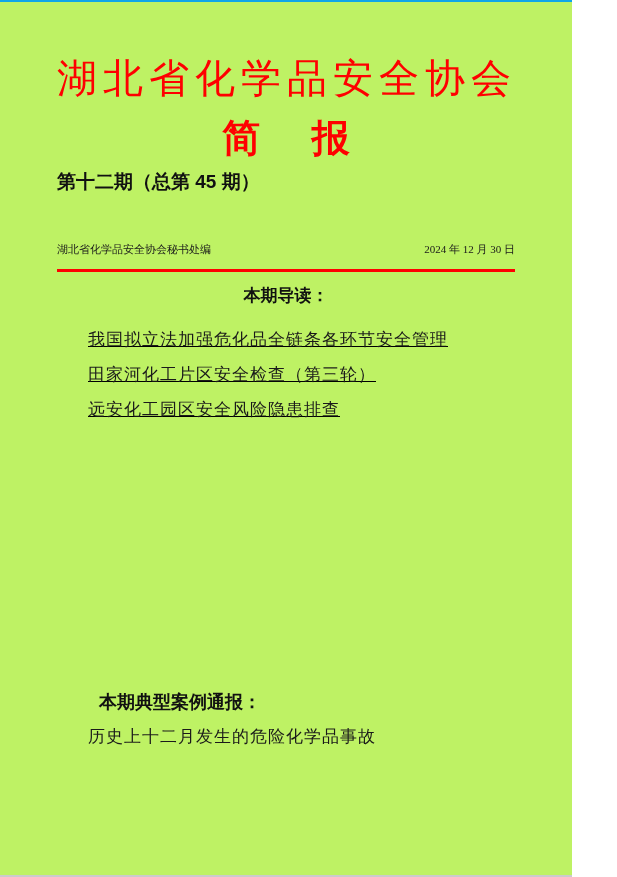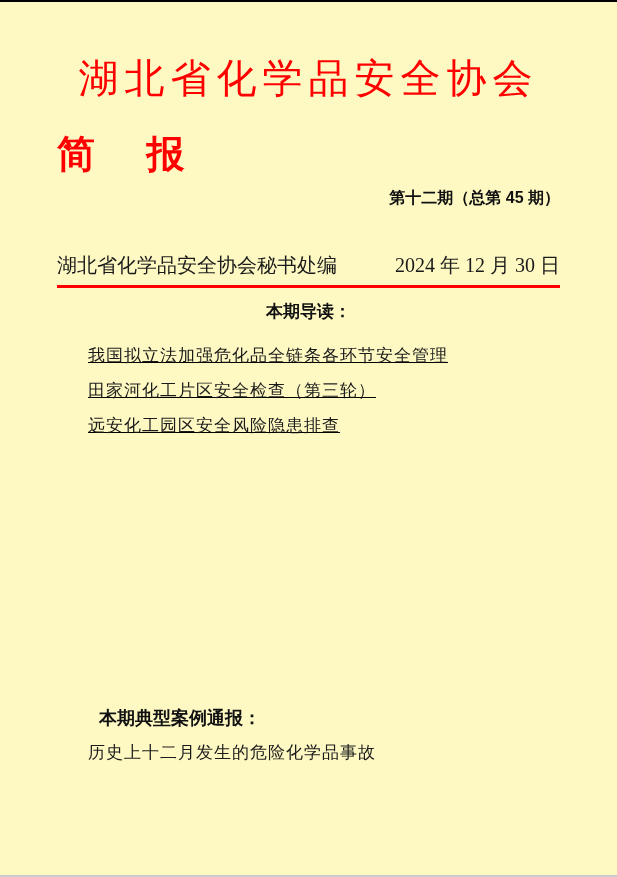--- a/index.html
+++ b/index.html
@@ -6,66 +6,66 @@
     --accent-red: #ff0000;
   }
   * { box-sizing: border-box; }
   html, body {
     margin: 0;
     padding: 0;
     background: #ffffff;
   }
   .page {
     position: relative;
-    width: 617px;
+    width: 572px;
     height: 877px;
-    background: #fef9c3;
-    border-top: 2px solid #000000;
+    background: #bef264;
+    border-top: 2px solid #0ea5e9;
     overflow: hidden;
     font-family: "Liberation Serif", serif;
     color: #000000;
   }
   .content {
     padding: 0 57px;
   }
   .org-title {
     margin-top: 53px;
     text-align: center;
     color: var(--accent-red);
     font-size: 40px;
     line-height: 48px;
     letter-spacing: 6px;
     font-weight: 400;
     white-space: nowrap;
   }
   .bulletin-title {
-    margin-top: 28px;
-    text-align: left;
+    margin-top: 12px;
+    text-align: center;
     color: var(--accent-red);
     font-size: 38px;
     line-height: 46px;
     font-weight: 700;
     word-spacing: 42px;
     white-space: nowrap;
   }
   .issue-line {
     margin-top: 10px;
-    text-align: right;
+    text-align: left;
     font-family: "Liberation Sans", sans-serif;
-    font-size: 16px;
+    font-size: 19px;
     line-height: 22px;
     font-weight: 700;
     color: #111111;
   }
   .masthead-row {
     margin-top: 45px;
     display: flex;
     justify-content: space-between;
     align-items: flex-start;
-    font-size: 20px;
+    font-size: 11px;
     line-height: 22px;
   }
   .editor-line {
     font-family: "Liberation Serif", serif;
     color: #1a1a1a;
   }
   .date-line {
     font-family: "Liberation Serif", serif;
     color: #1a1a1a;
   }

